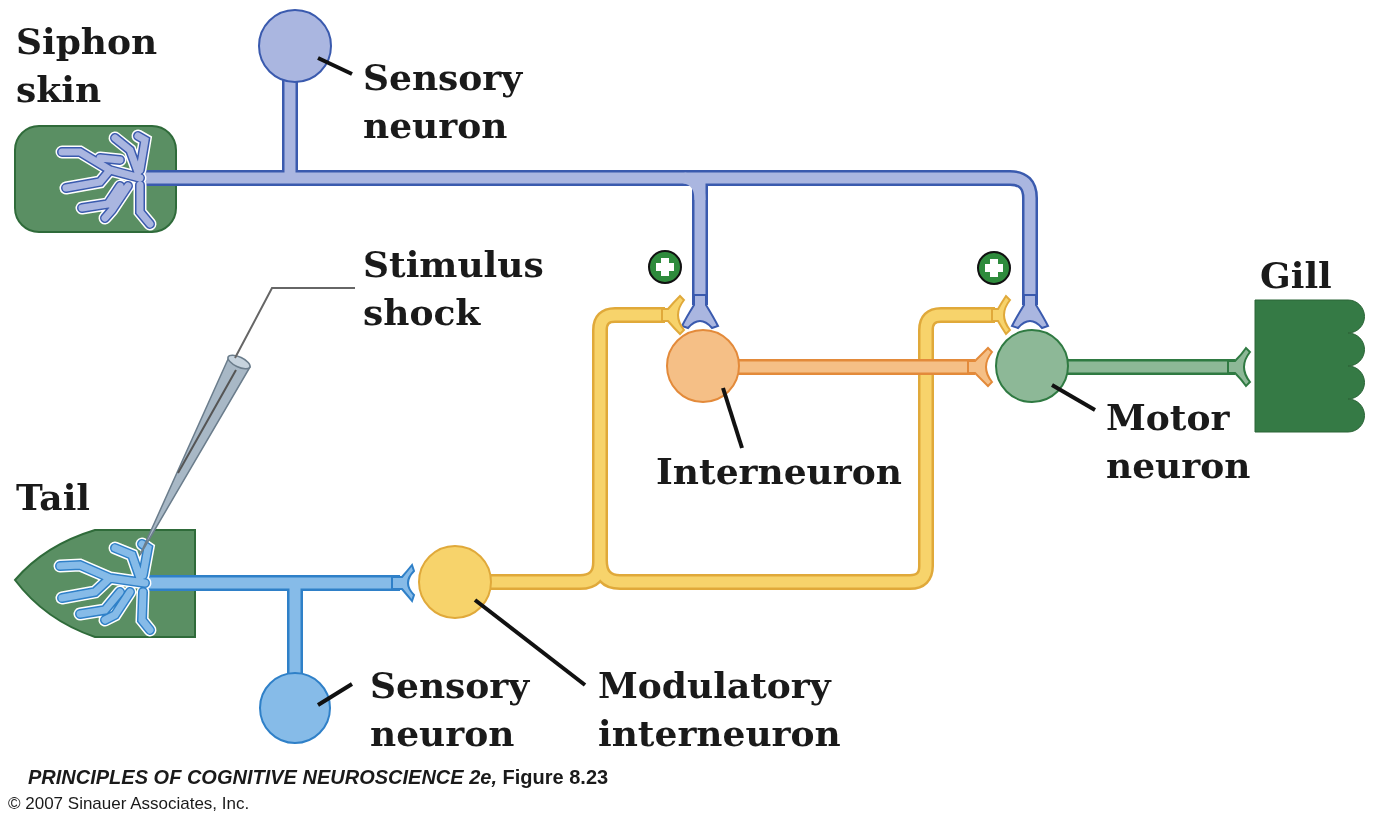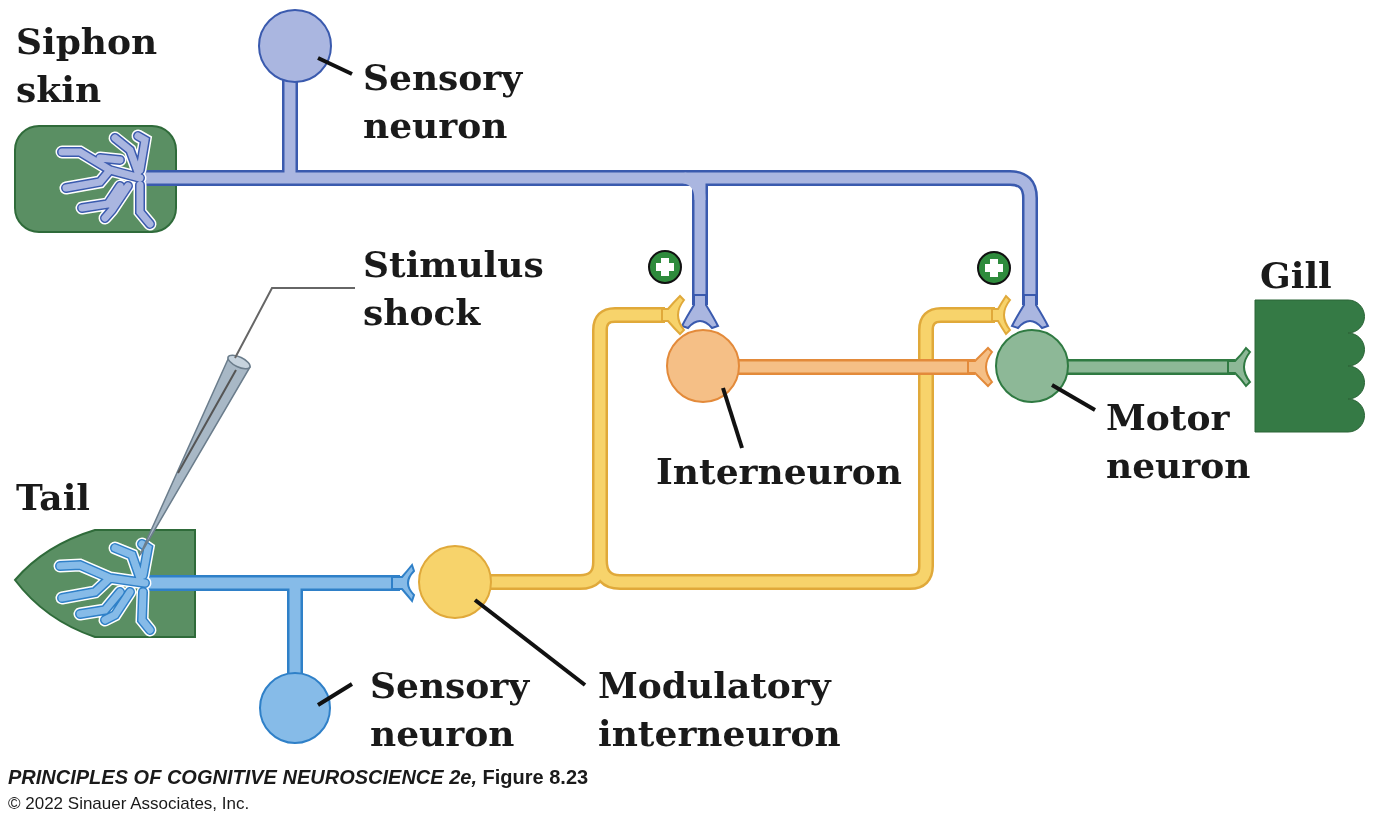--- a/index.html
+++ b/index.html
@@ -1,21 +1,21 @@
 <!DOCTYPE html>
 <html><head>
   <meta charset="utf-8">
   <style>
     html, body { margin: 0; padding: 0; background: #ffffff; }
     body { width: 1379px; height: 819px; position: relative; overflow: hidden; }
     svg#diagram { position: absolute; left: 0; top: 0; }
     .lbl { font-family: "DejaVu Serif", "Liberation Serif", serif; font-weight: bold; font-size: 36px; fill: #1a1a1a; }
     .lbl-big { font-family: "DejaVu Serif", "Liberation Serif", serif; font-weight: bold; font-size: 36px; fill: #1a1a1a; }
     .caption { position: absolute; left: 8px; font-family: "Liberation Sans", sans-serif; color: #1a1a1a; }
-    .cap-title { top: 766px; font-size: 20px; font-weight: bold; }
+    .cap-title { top: 766px; font-size: 20px; font-weight: bold; margin-left: 20px; }
     .cap-title .ital { font-style: italic; }
     .cap-copy { top: 794px; font-size: 17px; }
   </style>
 </head>
 <body>
 
 <svg id="diagram" width="1379" height="819" viewBox="0 0 1379 819">
 
   <rect x="15" y="126" width="161" height="106" rx="24" fill="#5a8f63" stroke="#2f6b3a" stroke-width="2"></rect>
 
@@ -124,13 +124,13 @@
     <tspan x="1106" y="430">Motor</tspan>
     <tspan x="1106" y="478">neuron</tspan>
   </text>
   <text class="lbl-big" x="1260" y="288">Gill</text>
 </svg>
 
 <div class="caption cap-title">
   <span class="ital">PRINCIPLES OF COGNITIVE NEUROSCIENCE 2e</span><span class="ital">, </span>
   <span>Figure 8.23</span>
 </div>
-<div class="caption cap-copy">© 2022 Sinauer Associates, Inc.</div>
+<div class="caption cap-copy">© 2007 Sinauer Associates, Inc.</div>
 
 </body></html>

